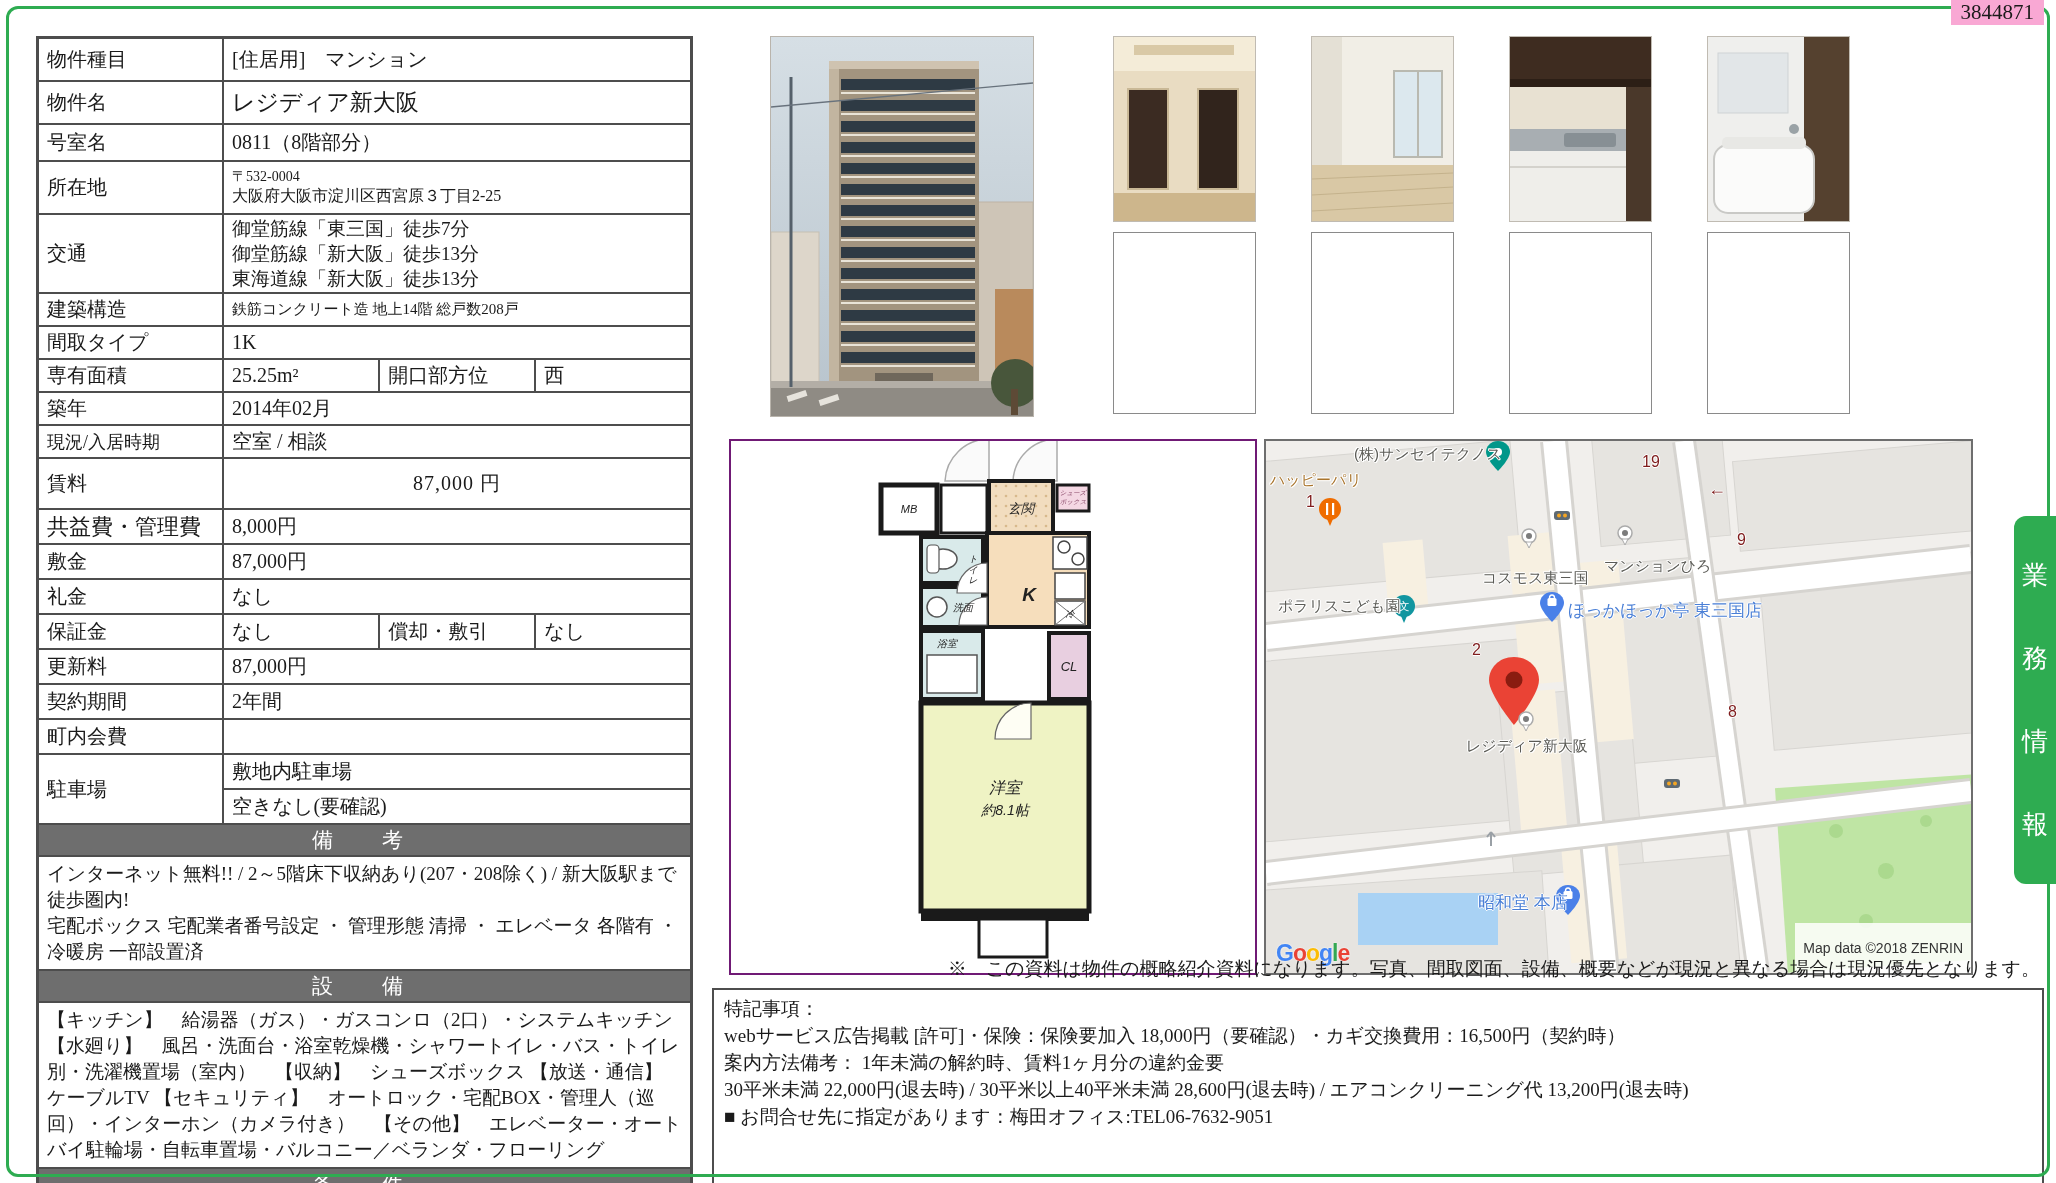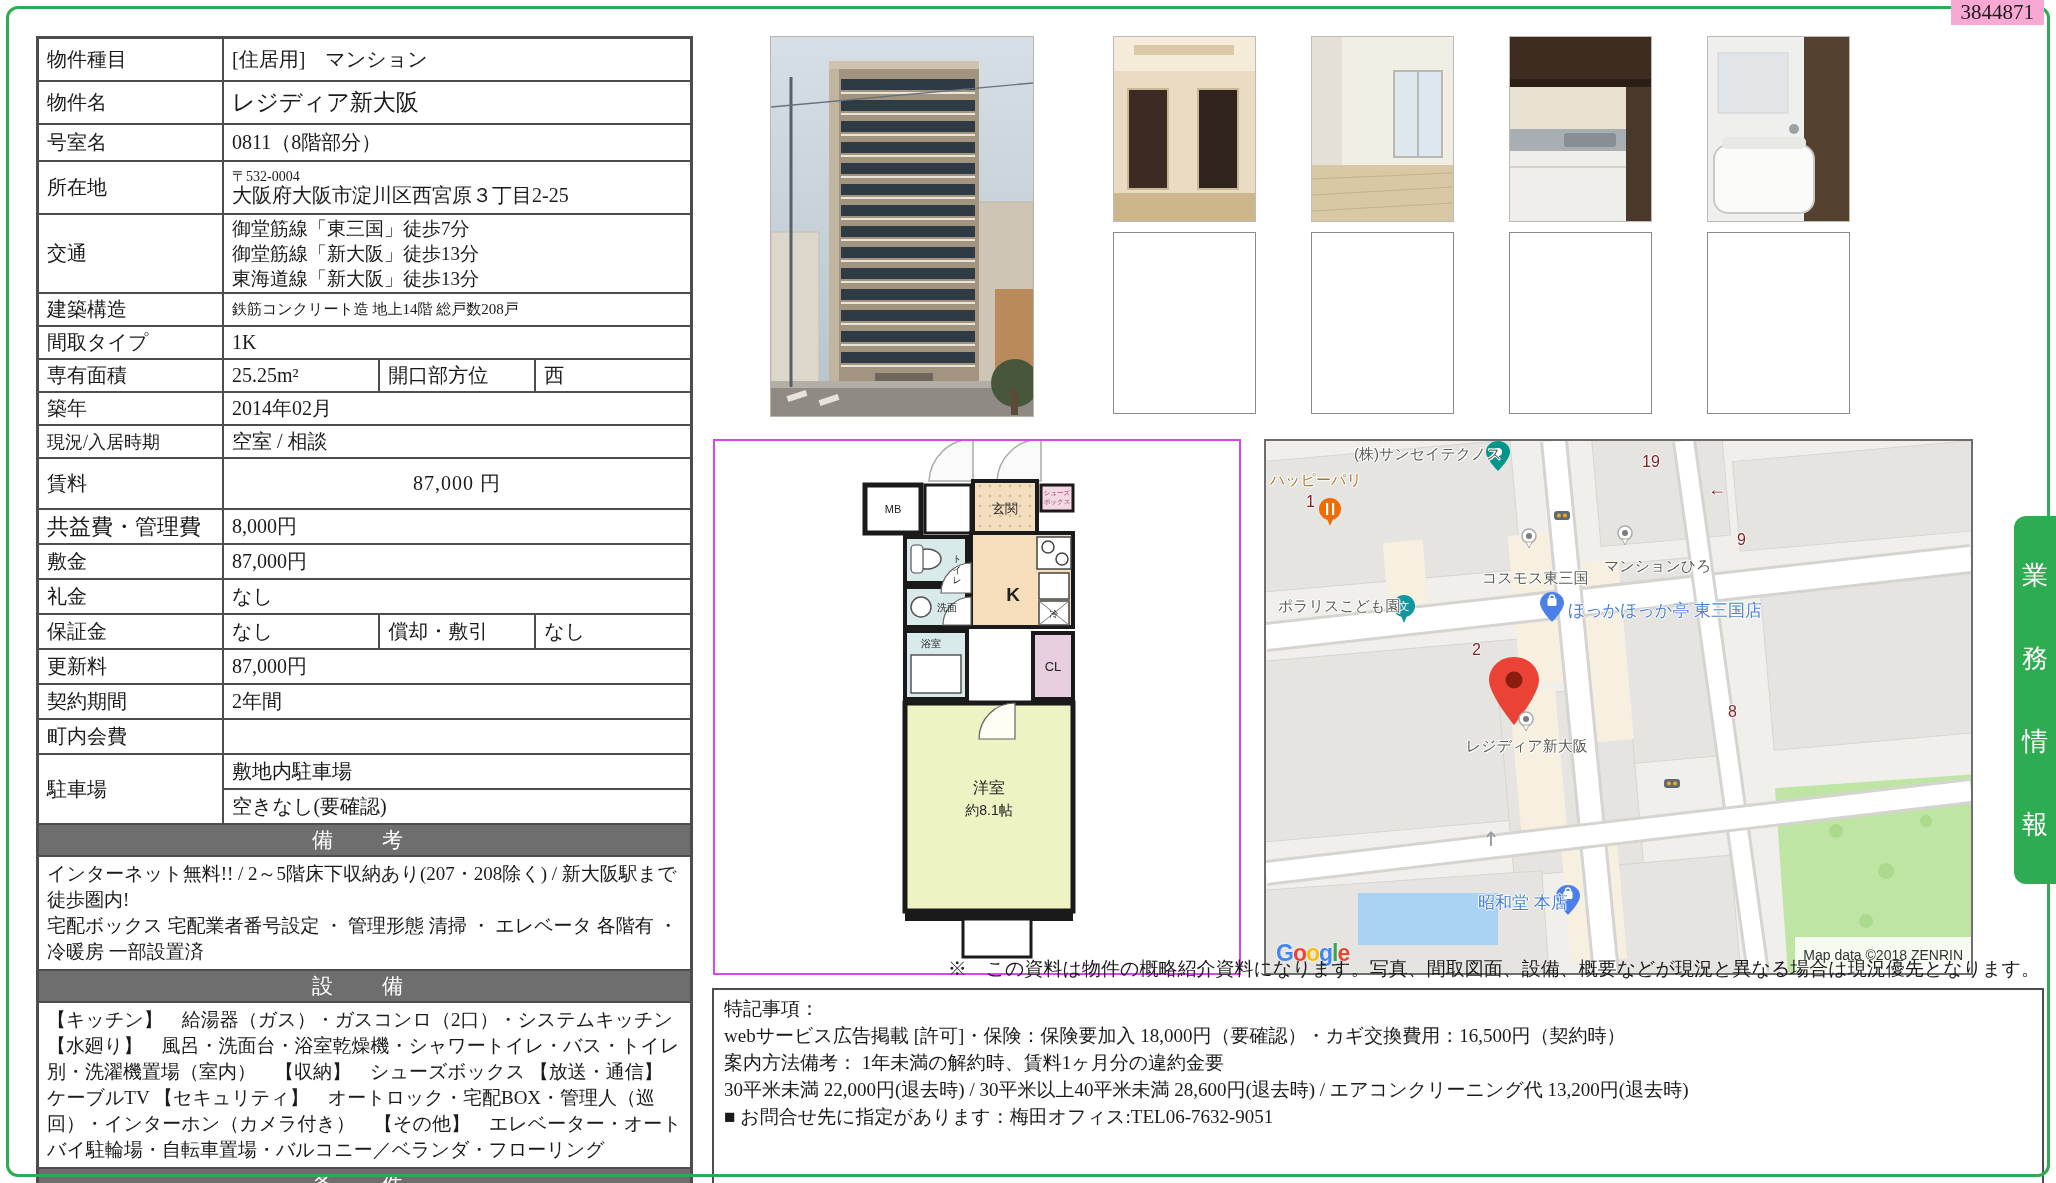--- a/index.html
+++ b/index.html
@@ -10,45 +10,45 @@
   
   .proptable{position:absolute;left:36px;top:36px;border-collapse:collapse;table-layout:fixed;
              width:657px;border:3px solid #4d4d4d;z-index:2;}
   .proptable td{border:2px solid #4d4d4d;font-size:20px;padding:1px 8px;vertical-align:middle;overflow:hidden;}
   .proptable td.lab{width:167px;}
   td.c2{width:197px;} td.c3{width:132px;} td.c4{width:161px;}
   tr.h43 td{height:39px;} tr.h37 td{height:33px;} tr.h53 td{height:49px;}
   tr.h77 td{height:73px;} tr.h33 td{height:29px;} tr.h35 td{height:31px;}
   tr.h51 td{height:47px;}
   .postal{font-size:14px;line-height:15px;display:block;}
-  .addr{font-size:20px;line-height:23px;display:block;}
+  .addr{font-size:16px;line-height:23px;display:block;}
   .acc{font-size:19px;line-height:25px;display:block;}
   .rent-big{font-size:42px;letter-spacing:1px;text-align:center;}
   td.sec{background:#6e6e6e;color:#fff;text-align:center;font-size:21px;letter-spacing:14px;height:27px;padding:1px 0;}
   td.content{vertical-align:top;font-size:19px;line-height:26px;padding:4px 8px;}
   td.content .ln{display:block;}
   
   .photo-main{position:absolute;left:770px;top:36px;width:262px;height:379px;border:1px solid #b9b4ac;}
   .thumb{position:absolute;top:36px;width:141px;height:184px;border:1px solid #c0bbb2;}
   .emptybox{position:absolute;top:232px;width:141px;height:180px;border:1px solid #8a8a8a;background:#fff;}
   
-  .planbox{position:absolute;left:713px;top:439px;width:524px;height:532px;border:2px solid #d946ef;background:#fff;}
+  .planbox{position:absolute;left:729px;top:439px;width:524px;height:532px;border:2px solid #701a75;background:#fff;font-style:italic;}
   .mapbox{position:absolute;left:1264px;top:439px;width:705px;height:532px;border:2px solid #6e6e6e;background:#f1efec;
           font-family:"Liberation Sans","DejaVu Sans",sans-serif;}
   .mapbox .poi{position:absolute;font-size:15px;color:#5b5b56;white-space:nowrap;
                text-shadow:-1px 0 #fff,1px 0 #fff,0 -1px #fff,0 1px #fff,1px 1px #fff,-1px -1px #fff;}
   .mapbox .poi-blue{position:absolute;font-size:17px;color:#4a7fd6;white-space:nowrap;
                text-shadow:-1px 0 #fff,1px 0 #fff,0 -1px #fff,0 1px #fff;}
   .mapbox .blocknum{position:absolute;font-size:16px;color:#7f1d1d;
                text-shadow:-1px 0 #fff,1px 0 #fff,0 -1px #fff,0 1px #fff;}
   .gLogo{position:absolute;left:10px;bottom:6px;font-size:23px;font-weight:bold;letter-spacing:-1px;
          font-family:"Liberation Sans","DejaVu Sans",sans-serif;}
   .gLogo span{text-shadow:0 0 2px #fff;}
   .attr{position:absolute;right:0;bottom:0;background:rgba(255,255,255,.85);font-size:14px;color:#333;
-        padding:10px 8px;}
+        padding:17px 8px;}
   
   .sidetab{position:absolute;right:0;top:516px;width:42px;height:368px;background:#2eac51;
            border-radius:12px 0 0 12px;z-index:7;display:flex;flex-direction:column;
            justify-content:space-around;align-items:center;padding:18px 0;box-sizing:border-box;}
   .sidetab div{color:#fff;font-size:26px;line-height:1;}
   .disclaimer{position:absolute;top:956px;right:16px;font-size:19px;z-index:2;}
   .notesbox{position:absolute;left:712px;top:988px;width:1332px;height:200px;border:2px solid #4d4d4d;
             box-sizing:border-box;padding:5px 10px;font-size:19px;line-height:27px;z-index:2;}
   .notesbox .ln{display:block;white-space:nowrap;}
   

